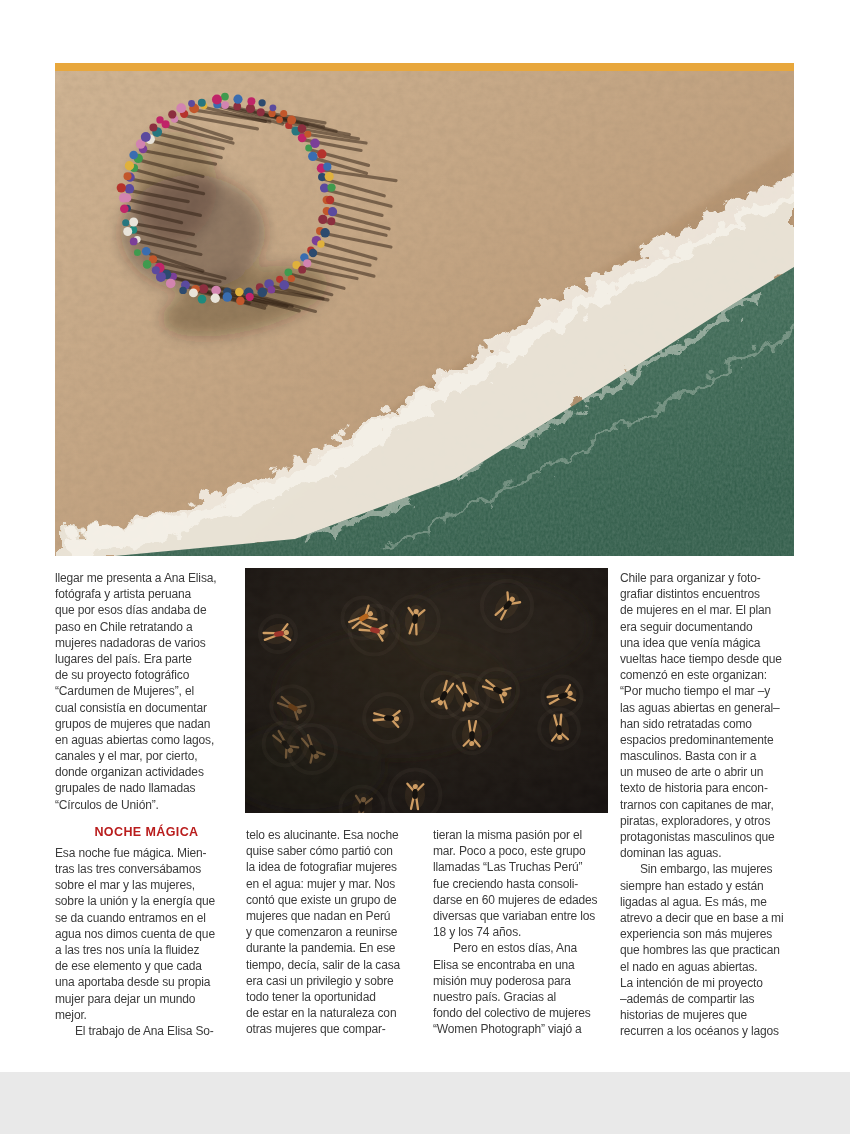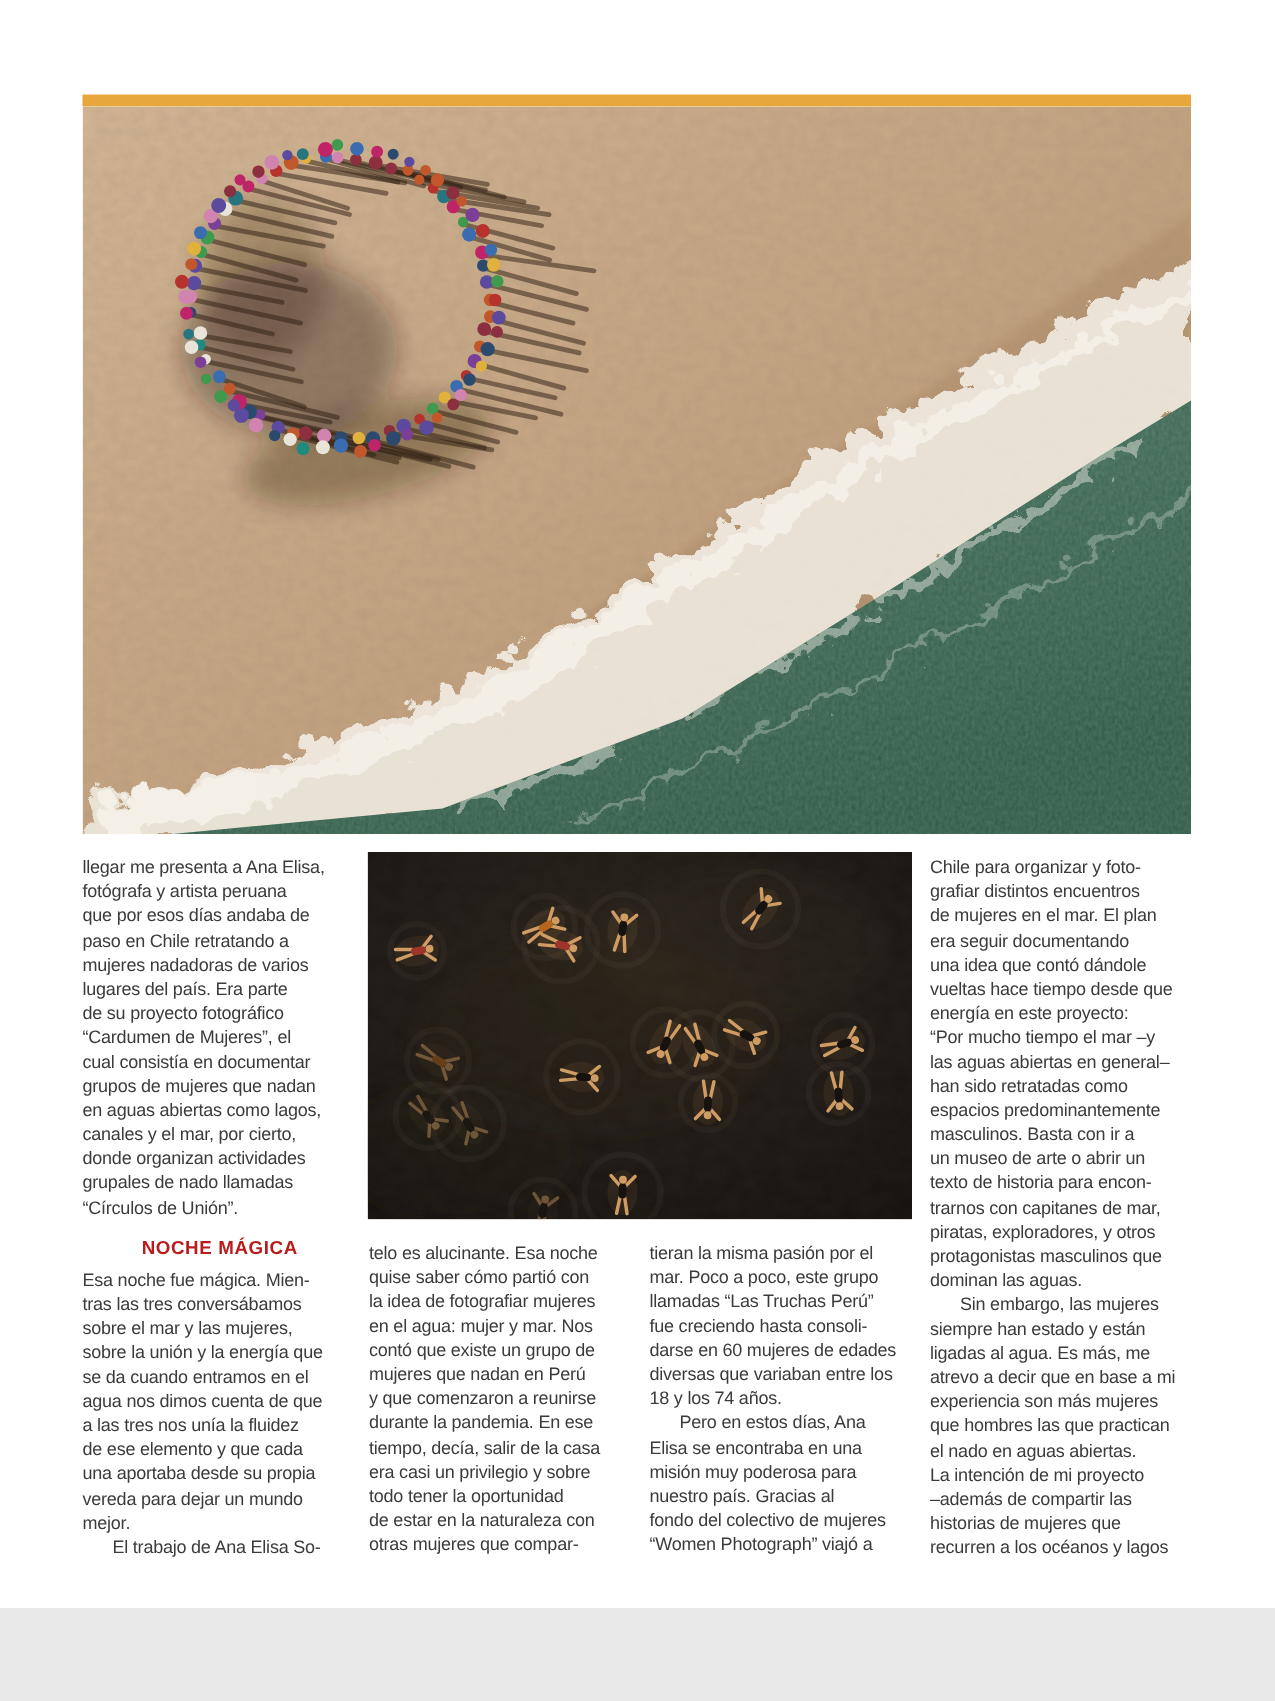--- a/index.html
+++ b/index.html
@@ -287,21 +287,21 @@
       <div>
           <div class="tline">Esa noche fue mágica. Mien-</div>
           <div class="tline">tras las tres conversábamos</div>
           <div class="tline">sobre el mar y las mujeres,</div>
           <div class="tline">sobre la unión y la energía que</div>
           <div class="tline">se da cuando entramos en el</div>
           <div class="tline">agua nos dimos cuenta de que</div>
           <div class="tline">a las tres nos unía la fluidez</div>
           <div class="tline">de ese elemento y que cada</div>
           <div class="tline">una aportaba desde su propia</div>
-          <div class="tline">vereda para dejar un mundo</div>
+          <div class="tline">mujer para dejar un mundo</div>
           <div class="tline">mejor.</div>
           <div class="tline indent">El trabajo de Ana Elisa So-</div>
         </div>
     </div>
     <div class="col col2">
       <div>
           <div class="tline">telo es alucinante. Esa noche</div>
           <div class="tline">quise saber cómo partió con</div>
           <div class="tline">la idea de fotografiar mujeres</div>
           <div class="tline">en el agua: mujer y mar. Nos</div>
@@ -332,23 +332,23 @@
           <div class="tline">fondo del colectivo de mujeres</div>
           <div class="tline">“Women Photograph” viajó a</div>
         </div>
     </div>
     <div class="col col4">
       <div>
           <div class="tline">Chile para organizar y foto-</div>
           <div class="tline">grafiar distintos encuentros</div>
           <div class="tline">de mujeres en el mar. El plan</div>
           <div class="tline">era seguir documentando</div>
-          <div class="tline">una idea que contó dándole</div>
+          <div class="tline">una idea que venía mágica</div>
           <div class="tline">vueltas hace tiempo desde que</div>
-          <div class="tline">energía en este proyecto:</div>
+          <div class="tline">comenzó en este organizan:</div>
           <div class="tline">“Por mucho tiempo el mar –y</div>
           <div class="tline">las aguas abiertas en general–</div>
           <div class="tline">han sido retratadas como</div>
           <div class="tline">espacios predominantemente</div>
           <div class="tline">masculinos. Basta con ir a</div>
           <div class="tline">un museo de arte o abrir un</div>
           <div class="tline">texto de historia para encon-</div>
           <div class="tline">trarnos con capitanes de mar,</div>
           <div class="tline">piratas, exploradores, y otros</div>
           <div class="tline">protagonistas masculinos que</div>

